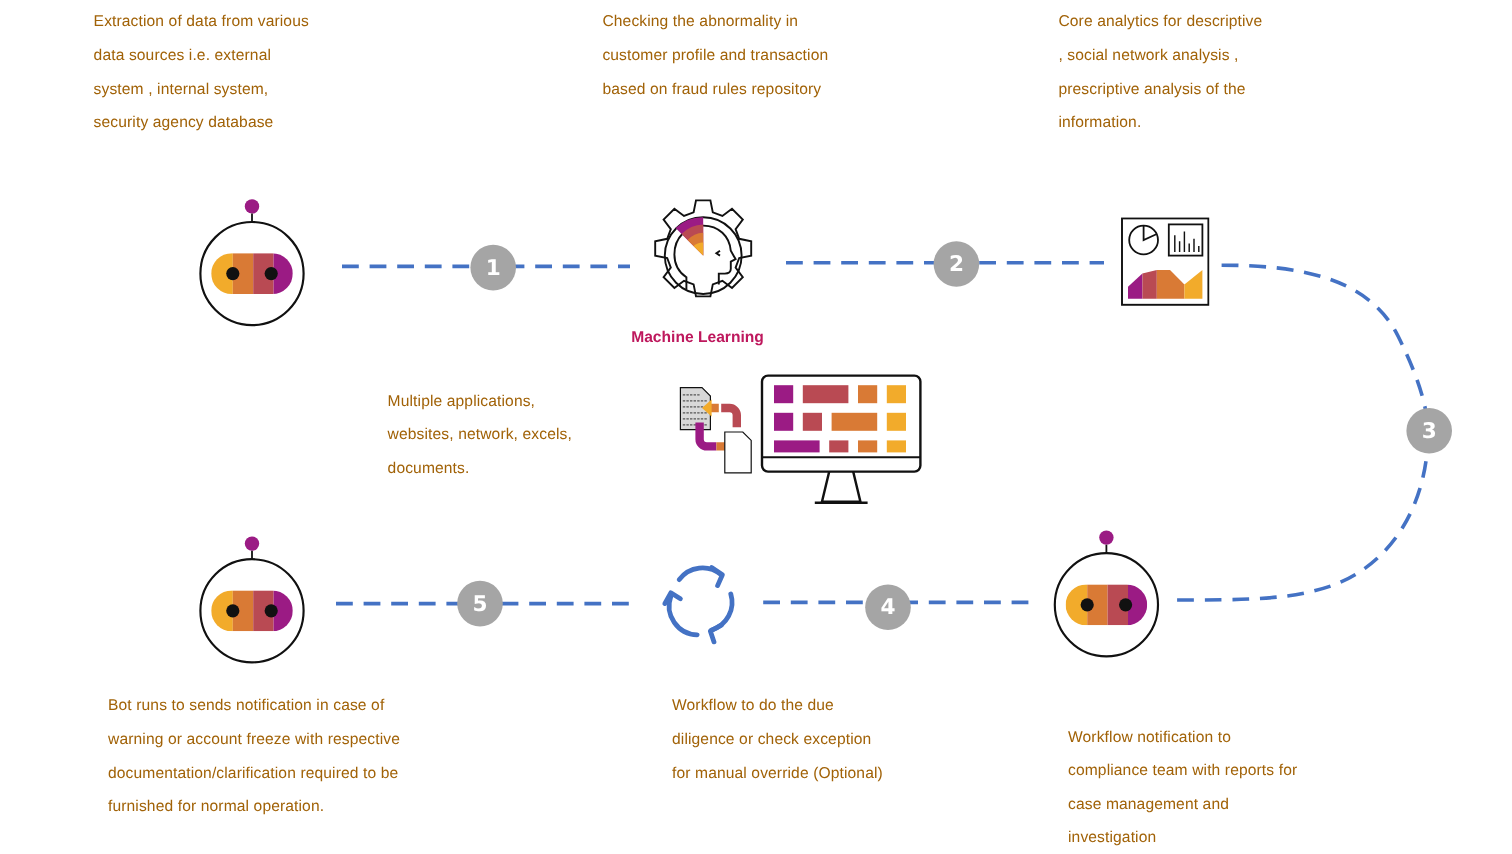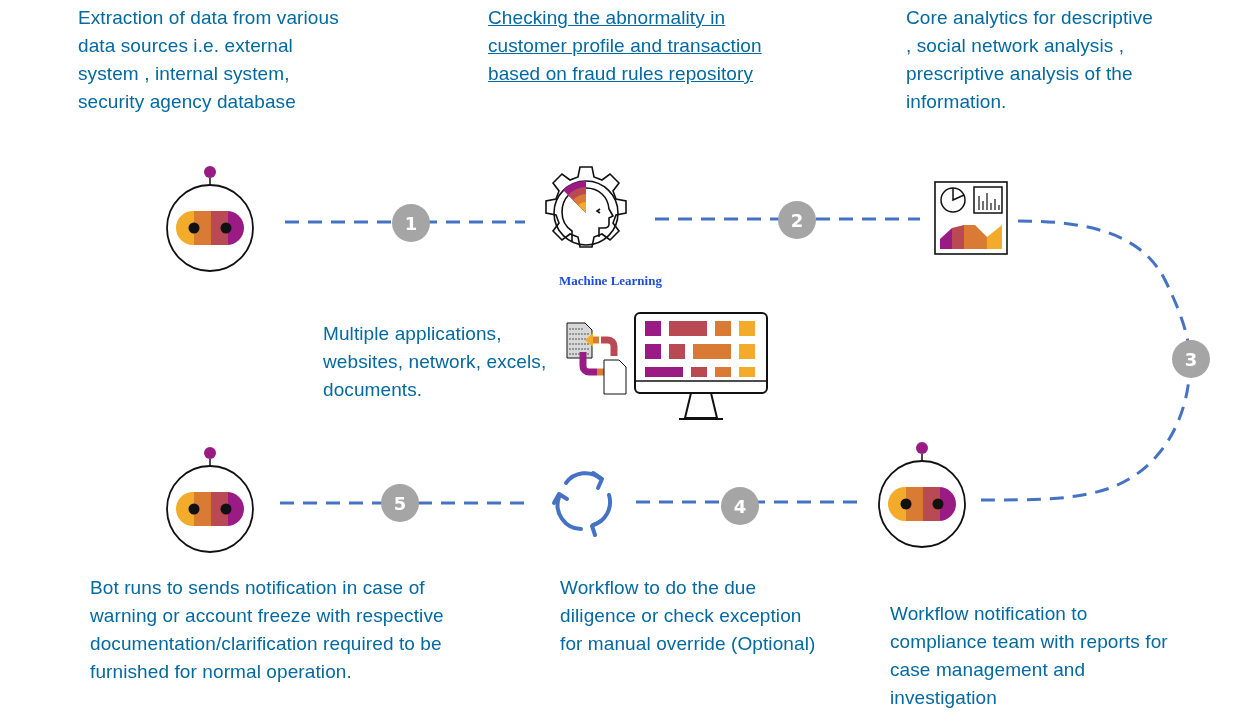--- a/index.html
+++ b/index.html
@@ -1,21 +1,21 @@
 <!DOCTYPE html>
 <html><head>
 <meta charset="utf-8">
 <style>
   html, body { margin: 0; padding: 0; background: #ffffff; }
   body { width: 1260px; height: 712px; position: relative; overflow: hidden;
          font-family: "DejaVu Sans", sans-serif; color: #111; }
-  .txt { position: absolute; font-family: "Liberation Sans", sans-serif; font-size: 19px;
-         line-height: 28px; color: #0369a1; white-space: pre-line; letter-spacing: 0.1px; }
-  .ml-label { position: absolute; font-family: Liberation Serif, serif; font-weight: bold;
-              font-size: 13px; color: #1d4ed8; margin-left: 33px; }
+  .txt { position: absolute; font-family: "Liberation Sans", sans-serif; font-size: 13px;
+         line-height: 28px; color: #a16207; white-space: pre-line; letter-spacing: 0.1px; }
+  .ml-label { position: absolute; font-family: Liberation Sans, sans-serif; font-weight: bold;
+              font-size: 13px; color: #be185d; }
   svg.connectors { position: absolute; left: 0; top: 0; }
   .badge { position: absolute; width: 38px; height: 38px; border-radius: 50%;
            background: #a5a5a5; color: #fff; font-family: "DejaVu Sans", sans-serif;
            font-weight: bold; font-size: 18px; display: flex; align-items: center;
            justify-content: center; }
   .icon { position: absolute; }
 </style>
 </head>
 <body>
 
@@ -32,24 +32,24 @@
 <div class="badge" style="left:392px;top:204px;">1</div>
 <div class="badge" style="left:778px;top:201px;">2</div>
 <div class="badge" style="left:1172px;top:340px;">3</div>
 <div class="badge" style="left:721px;top:487px;">4</div>
 <div class="badge" style="left:381px;top:484px;">5</div>
 
 <div class="txt" style="left:78px;top:4px;">Extraction of data from various
 data sources i.e. external
 system , internal system,
 security agency database</div>
-<div class="txt" style="left:488px;top:4px;text-decoration:underline;">Checking the abnormality in
+<div class="txt" style="left:502px;top:4px;">Checking the abnormality in
 customer profile and transaction
 based on fraud rules repository</div>
-<div class="txt" style="left:906px;top:4px;">Core analytics for descriptive
+<div class="txt" style="left:882px;top:4px;">Core analytics for descriptive
 , social network analysis ,
 prescriptive analysis of the
 information.</div>
 <div class="txt" style="left:323px;top:320px;">Multiple applications,
 websites, network, excels,
 documents.</div>
 <div class="txt" style="left:90px;top:574px;">Bot runs to sends notification in case of
 warning or account freeze with respective
 documentation/clarification required to be
 furnished for normal operation.</div>

